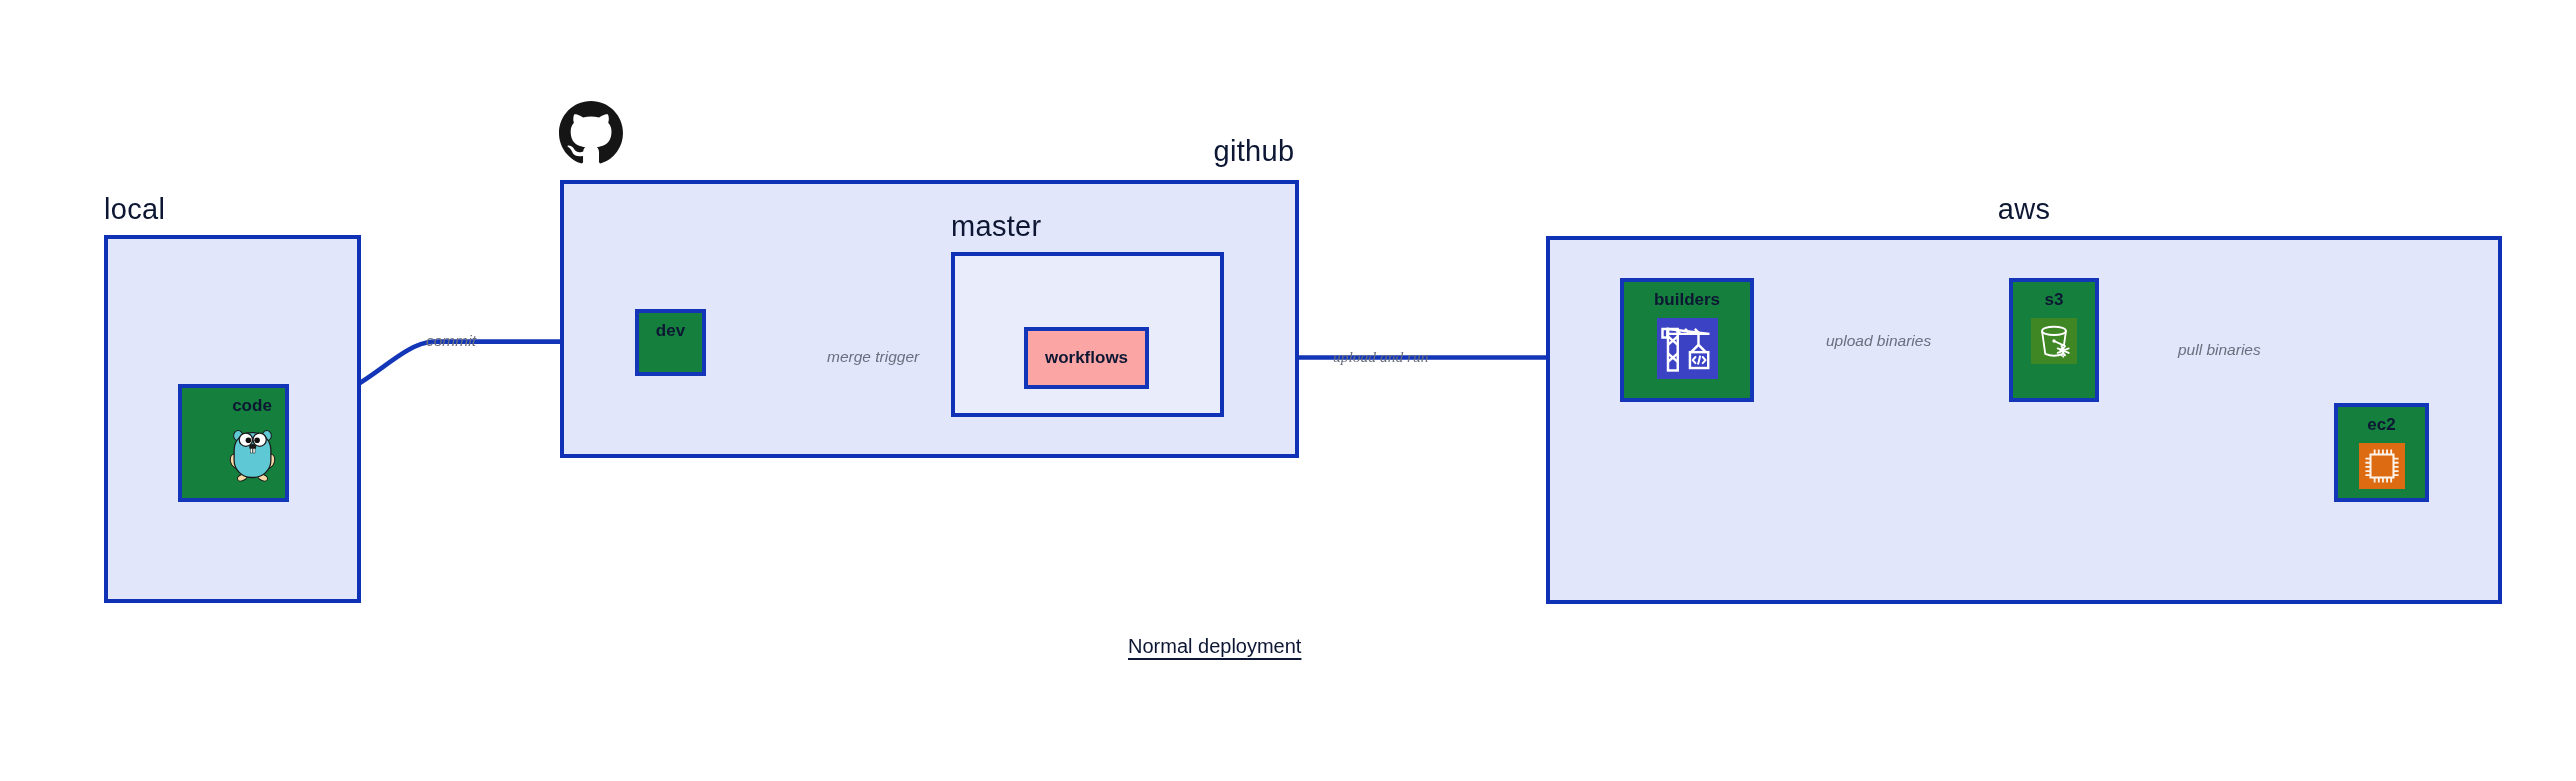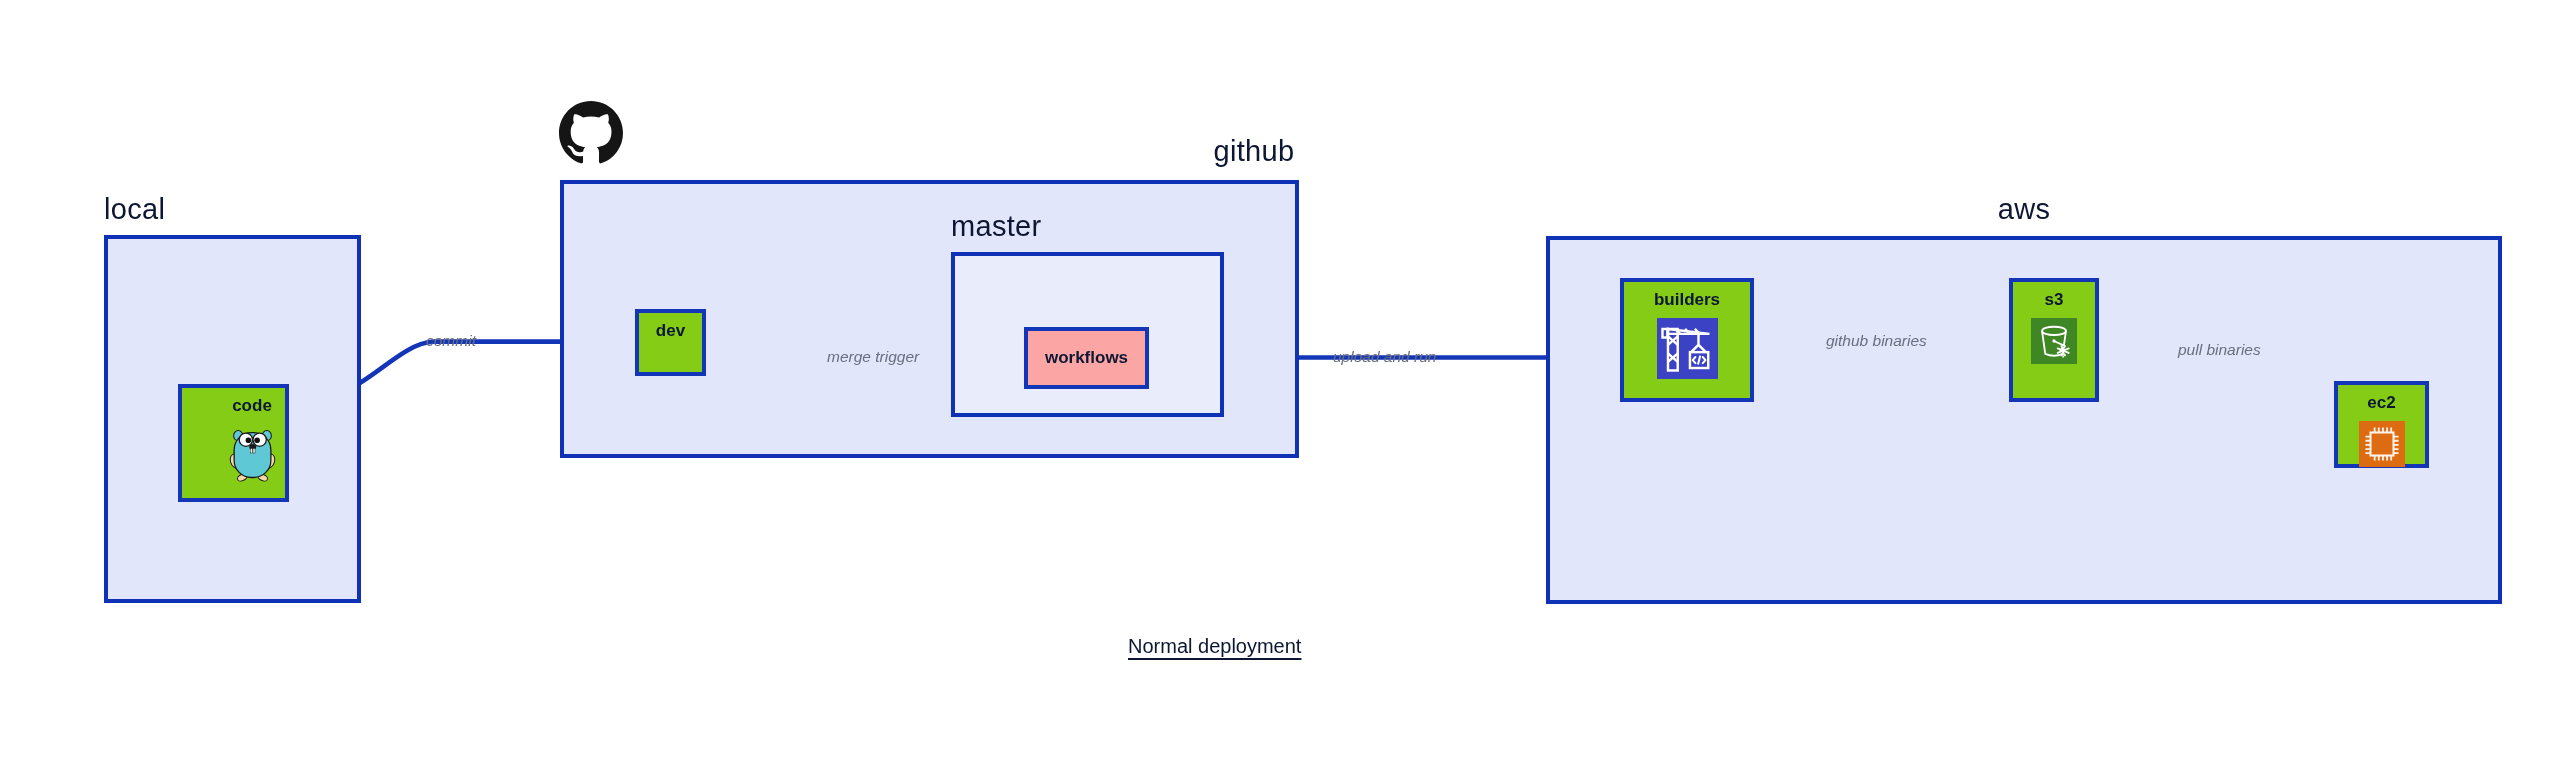--- a/index.html
+++ b/index.html
@@ -28,21 +28,21 @@
     font-size:29px;
     font-weight:400;
     letter-spacing:0.3px;
     white-space:nowrap;
     font-family:"Liberation Sans", sans-serif;
   }
 
   
   .node {
     position:absolute;
-    background:#84cc16;
+    background:#15803d;
     border:4.1px solid #1336b8;
     box-sizing:border-box;
     display:flex;
     flex-direction:column;
     align-items:center;
     padding-top:8.2px;
   }
   .node-label {
     color:#0d1733;
     font-size:17px;
@@ -205,42 +205,42 @@
         <circle cx="50" cy="50" r="3.6" fill="#ffffff"></circle>
 
         <g stroke="#ffffff" stroke-width="4" stroke-linecap="round">
           <path d="M70 58 L70 84 M58 66 L82 76 M82 66 L58 76"></path>
           <path d="M66 61 L70 65 L74 61 M66 81 L70 77 L74 81"></path>
         </g>
       </svg>
     </span>
   </div>
 
-  <div class="node" style="left:2334px; top:381px; width:95px; height:87px;">
+  <div class="node" style="left:2334px; top:403px; width:95px; height:99px;">
     <span class="node-label">ec2</span>
     <span class="node-icon">
       <svg width="46" height="46" viewBox="0 0 100 100">
         <rect x="0" y="0" width="100" height="100" fill="#dd6b11"></rect>
         <rect x="25" y="25" width="50" height="50" fill="none" stroke="#fdf3ea" stroke-width="4.5"></rect>
         <g stroke="#fdf3ea" stroke-width="4">
           <path d="M34 25 L34 14 M43 25 L43 14 M52 25 L52 14 M61 25 L61 14 M70 25 L70 14"></path>
           <path d="M34 75 L34 86 M43 75 L43 86 M52 75 L52 86 M61 75 L61 86 M70 75 L70 86"></path>
           <path d="M25 34 L14 34 M25 43 L14 43 M25 52 L14 52 M25 61 L14 61 M25 70 L14 70"></path>
           <path d="M75 34 L86 34 M75 43 L86 43 M75 52 L86 52 M75 61 L86 61 M75 70 L86 70"></path>
         </g>
       </svg>
     </span>
   </div>
 
   <div class="edge-label" style="left:426px; top:332px;">commit</div>
 
   <div class="edge-label" style="left:827px; top:348px;">merge trigger</div>
 
-  <div class="edge-label" style="left:1333px; top:348px;">upload and run</div>
-
-  <div class="edge-label" style="left:1826px; top:332px;">github binaries</div>
+  <div class="edge-label" style="left:1333px; top:348px;font-family:Liberation Serif, serif;">upload and run</div>
+
+  <div class="edge-label" style="left:1826px; top:332px;">upload binaries</div>
 
   <div class="edge-label" style="left:2178px; top:341px;">pull binaries</div>
 
   <div class="diagram-title" style="left:1128px; top:635px;">Normal deployment</div>
 
 </div>
 
 
 </body></html>

